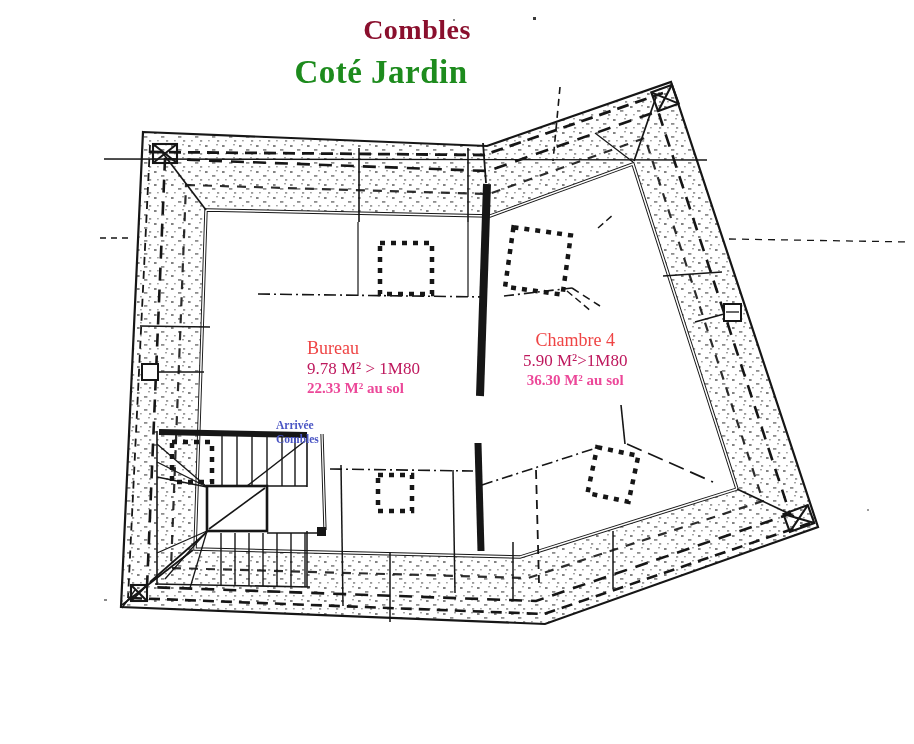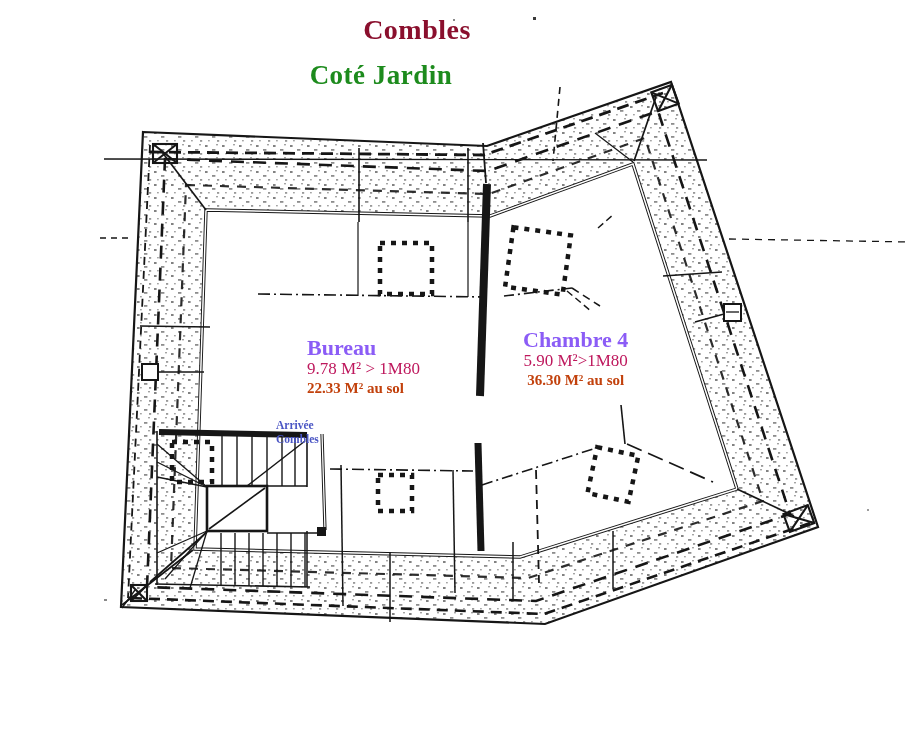--- a/index.html
+++ b/index.html
@@ -6,27 +6,27 @@
   .canvas{
     position:relative;width:914px;height:665px;background:#ffffff;overflow:hidden;
     font-family:"Liberation Serif","DejaVu Serif",serif;
   }
   .plan-svg{position:absolute;left:0;top:0;width:914px;height:744px;}
   .title{
     position:absolute;left:417px;top:14px;transform:translateX(-50%);
     font-size:28px;font-weight:bold;color:#8a0f2d;letter-spacing:.5px;white-space:nowrap;
   }
   .subtitle{
-    position:absolute;left:381px;top:60px;transform:translateX(-50%);
-    font-size:27px;font-weight:bold;color:#1d8b1d;letter-spacing:.5px;white-space:nowrap;
+    position:absolute;left:381px;top:54px;transform:translateX(-50%);
+    font-size:33px;font-weight:bold;color:#1d8b1d;letter-spacing:.5px;white-space:nowrap;
   }
   .room-label{position:absolute;white-space:nowrap;}
-  .room-label .rname{font-size:22px;font-weight:bold;color:#8b5cf6;line-height:20px;}
+  .room-label .rname{font-size:18px;font-weight:normal;color:#ef4444;line-height:20px;}
   .room-label .rarea1{font-size:17px;color:#be185d;line-height:17px;margin-top:2px;}
-  .room-label .rarea2{font-size:15px;font-weight:bold;color:#c2410c;line-height:18px;margin-top:2px;}
+  .room-label .rarea2{font-size:15px;font-weight:bold;color:#ec4899;line-height:18px;margin-top:2px;}
   .room-label.bureau{left:307px;top:338px;}
   .room-label.chambre4{left:523px;top:330px;text-align:center;}
   .stair-label{
     position:absolute;left:276px;top:418px;font-size:11.5px;font-weight:bold;
     color:#4a55c4;line-height:14px;white-space:nowrap;
   }
 </style>
 </head>
 <body>
 

